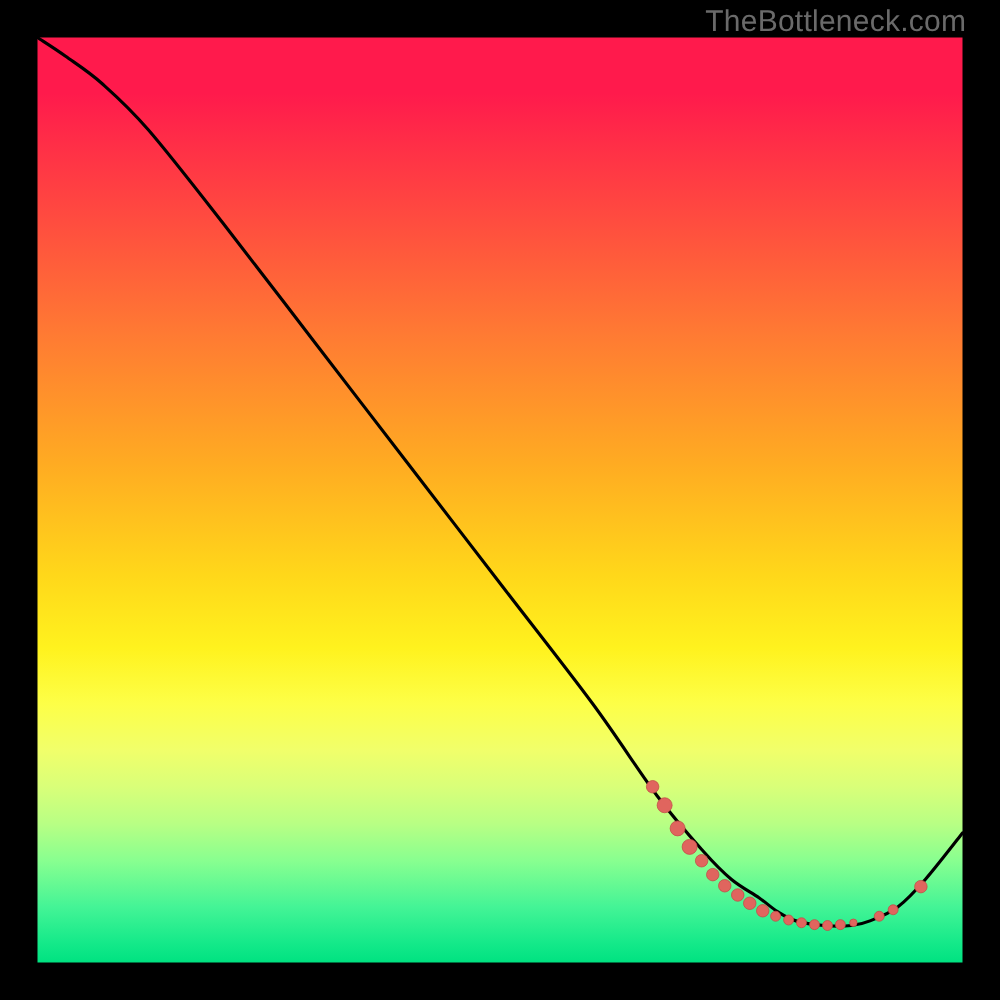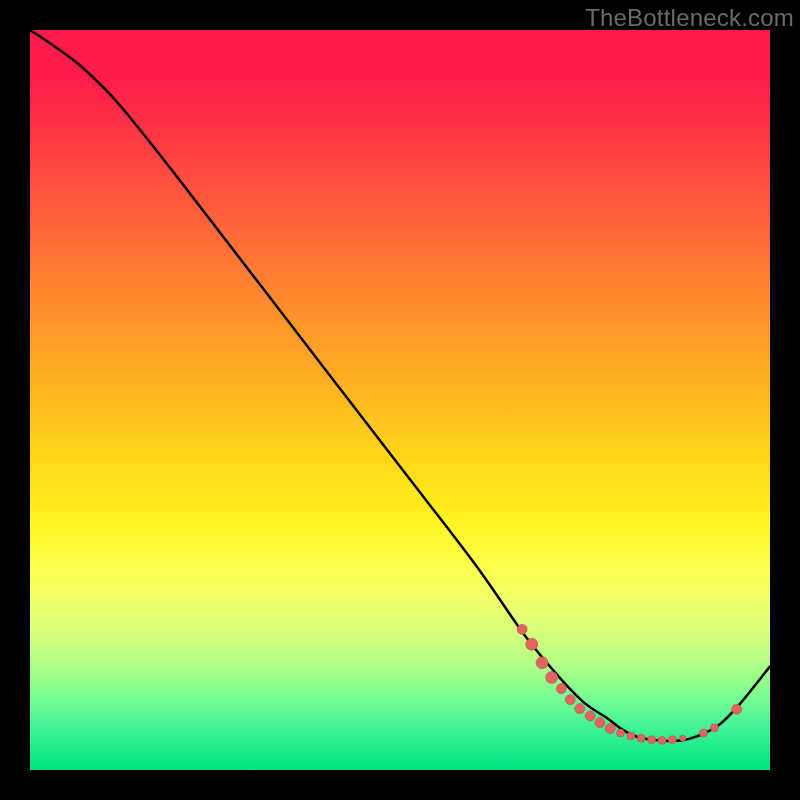--- a/index.html
+++ b/index.html
@@ -13,21 +13,21 @@
   }
   .frame {
     position: relative;
     width: 800px;
     height: 800px;
     background: #000;
   }
   .watermark {
     position: absolute;
     top: 4px;
-    right: 6px;
+    right: 27px;
     font-size: 24px;
     font-weight: 500;
     color: #6a6a6a;
     letter-spacing: 0.2px;
     z-index: 30;
   }
   .plot-outer {
     position: absolute;
     left: 30px;
     top: 30px;

